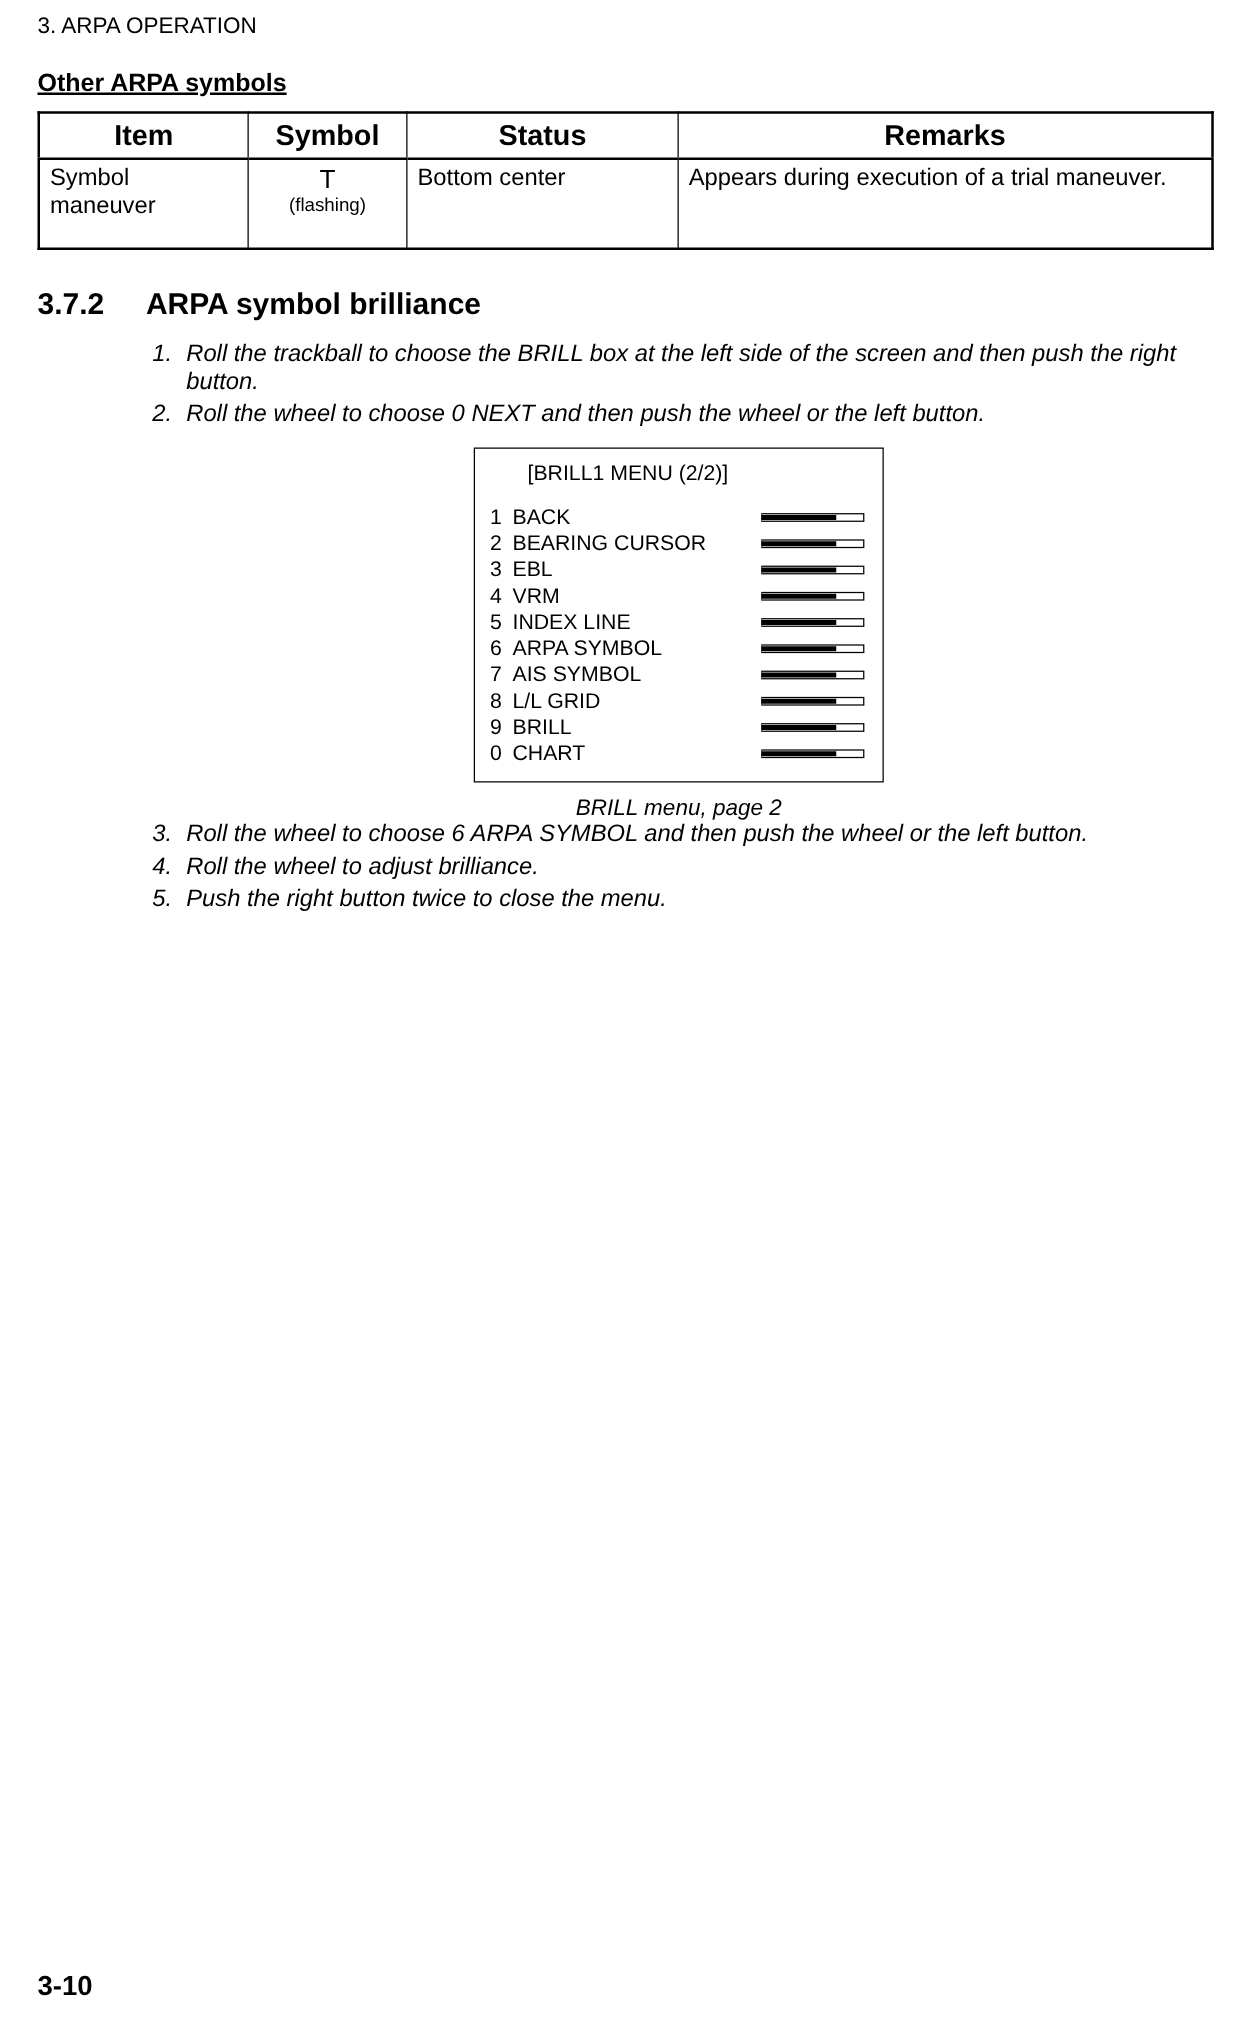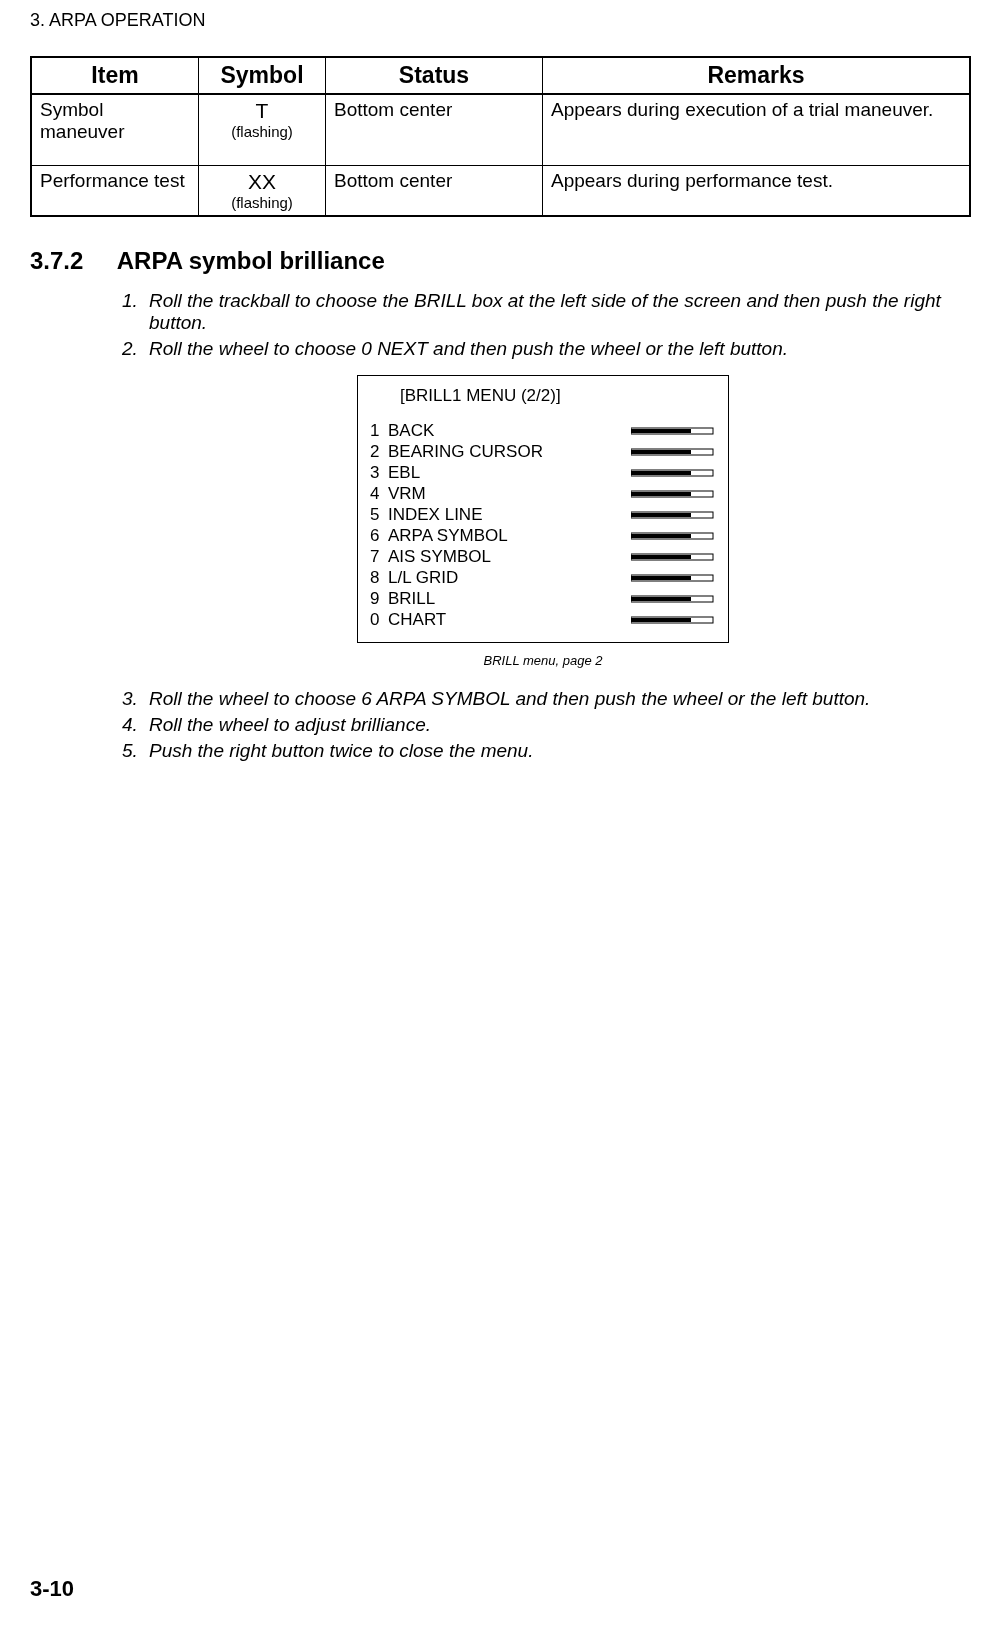--- a/index.html
+++ b/index.html
@@ -72,21 +72,21 @@
       padding-left: 28px;
       margin: 0;
     }
     ol li {
       margin-bottom: 4px;
       padding-left: 6px;
       font-style: italic;
     }
     .menu-box {
       border: 1.5px solid black;
-      width: 372px;
+      width: 328px;
       margin: 15px auto 10px auto;
       padding: 10px 12px 12px 12px;
       box-sizing: border-box;
     }
     .menu-title {
       font-size: 17px;
       margin-left: 30px;
       margin-bottom: 14px;
     }
     .menu-items {
@@ -106,67 +106,59 @@
     .slider {
       width: 85px;
       margin-left: 4px;
     }
     .slider svg {
       display: block;
     }
     .figure-caption {
       text-align: center;
       font-style: italic;
-      font-size: 13px;
+      font-size: 18px;
       margin-top: 8px;
-      margin-bottom: 20px;
+      margin-bottom: 0;
     }
     .page-number {
       position: absolute;
       bottom: 30px;
       left: 30px;
       font-size: 22px;
       font-weight: bold;
     }
   </style>
 </head>
 <body>
 
 <div class="page">
   <div class="chapter-header">3. ARPA OPERATION</div>
 
+  <div class="subsection-title">Other ARPA symbols</div>
 
   <table class="symbols">
     <thead>
       <tr>
         <th class="col-item">Item</th>
         <th class="col-symbol">Symbol</th>
         <th class="col-status">Status</th>
         <th>Remarks</th>
       </tr>
     </thead>
     <tbody>
       <tr>
         <td>Symbol maneuver</td>
         <td class="col-symbol" style="padding-bottom:25px;">
           <span class="symbol-main">T</span>
           <span class="symbol-note">(flashing)</span>
         </td>
         <td>Bottom center</td>
         <td>Appears during execution of a trial maneuver.</td>
       </tr>
-      <tr>
-        <td>Performance test</td>
-        <td class="col-symbol">
-          <span class="symbol-main">XX</span>
-          <span class="symbol-note">(flashing)</span>
-        </td>
-        <td>Bottom center</td>
-        <td>Appears during performance test.</td>
-      </tr>
     </tbody>
   </table>
 
   <div class="section-heading">
     <span>3.7.2</span>&nbsp;&nbsp;&nbsp;&nbsp;&nbsp;<span>ARPA symbol brilliance</span>
   </div>
 
   <div class="section-body">
     <ol>
       <li>Roll the trackball to choose the BRILL box at the left side of the screen and then push the right button.</li>

